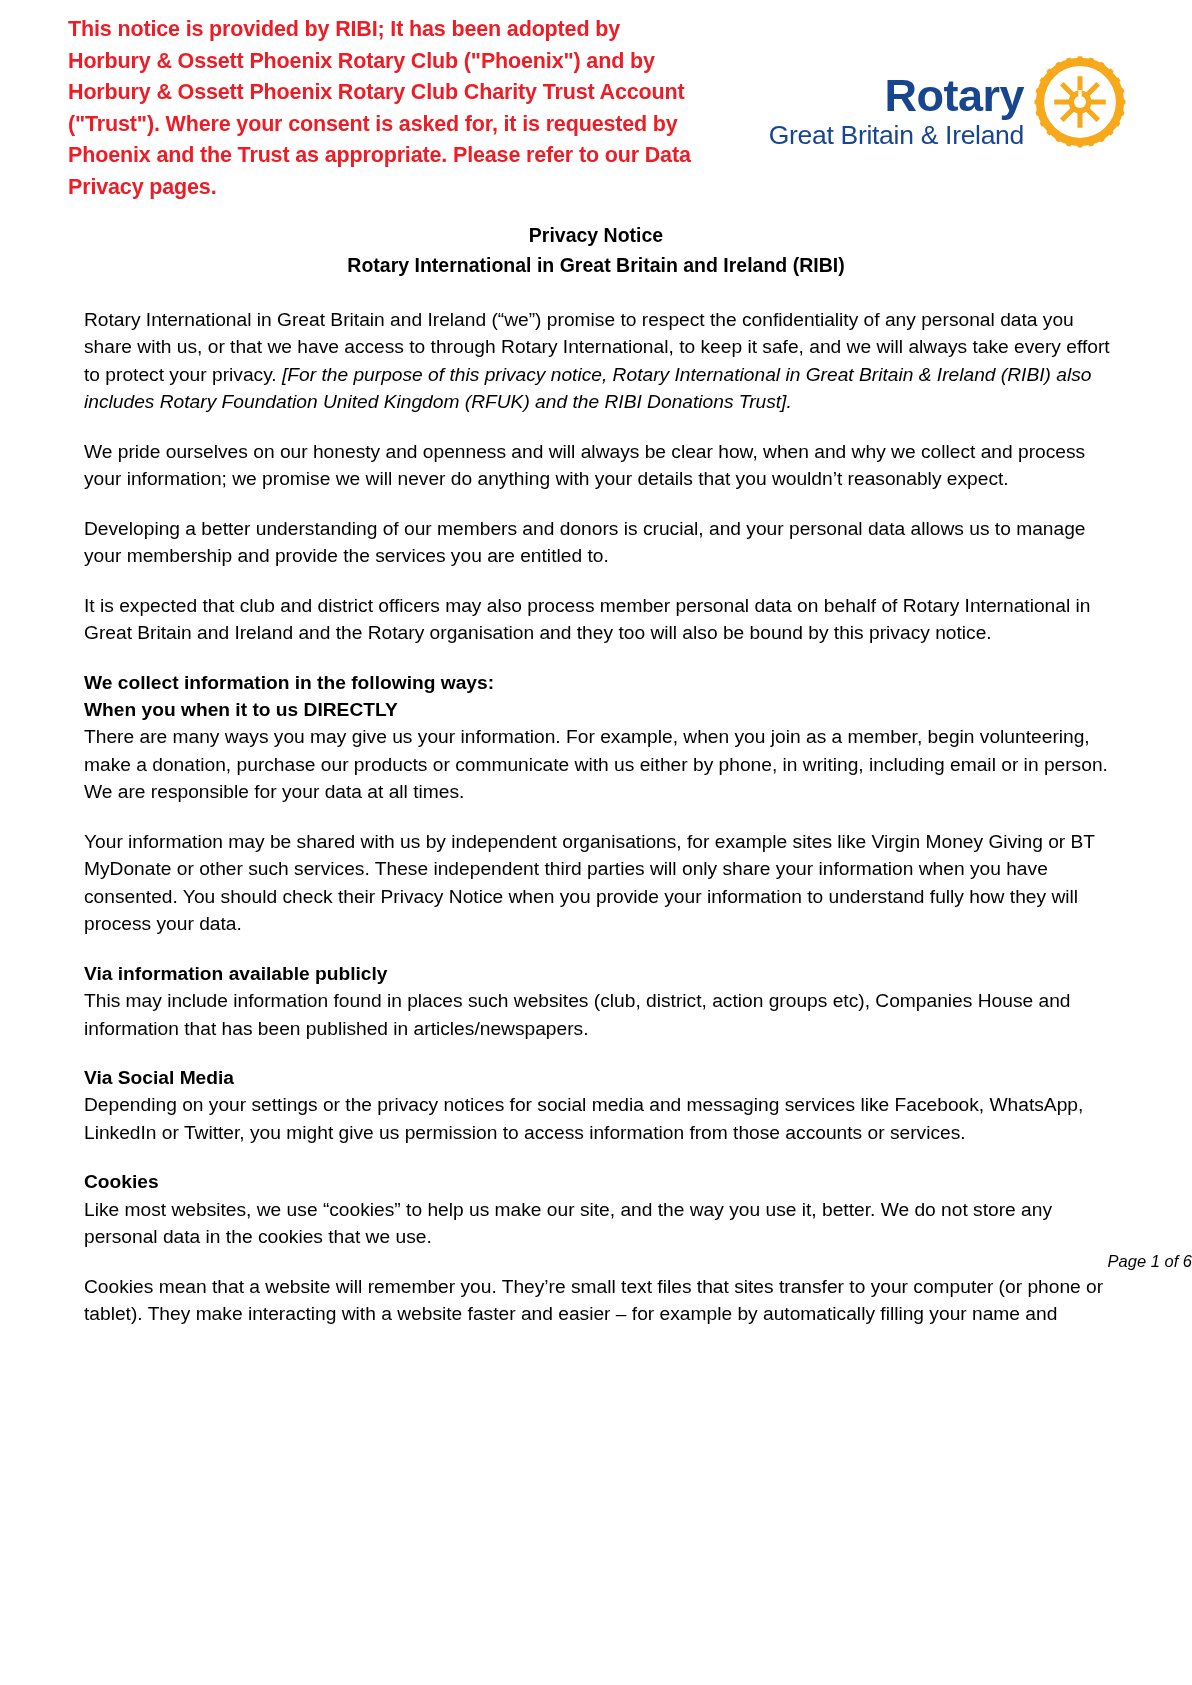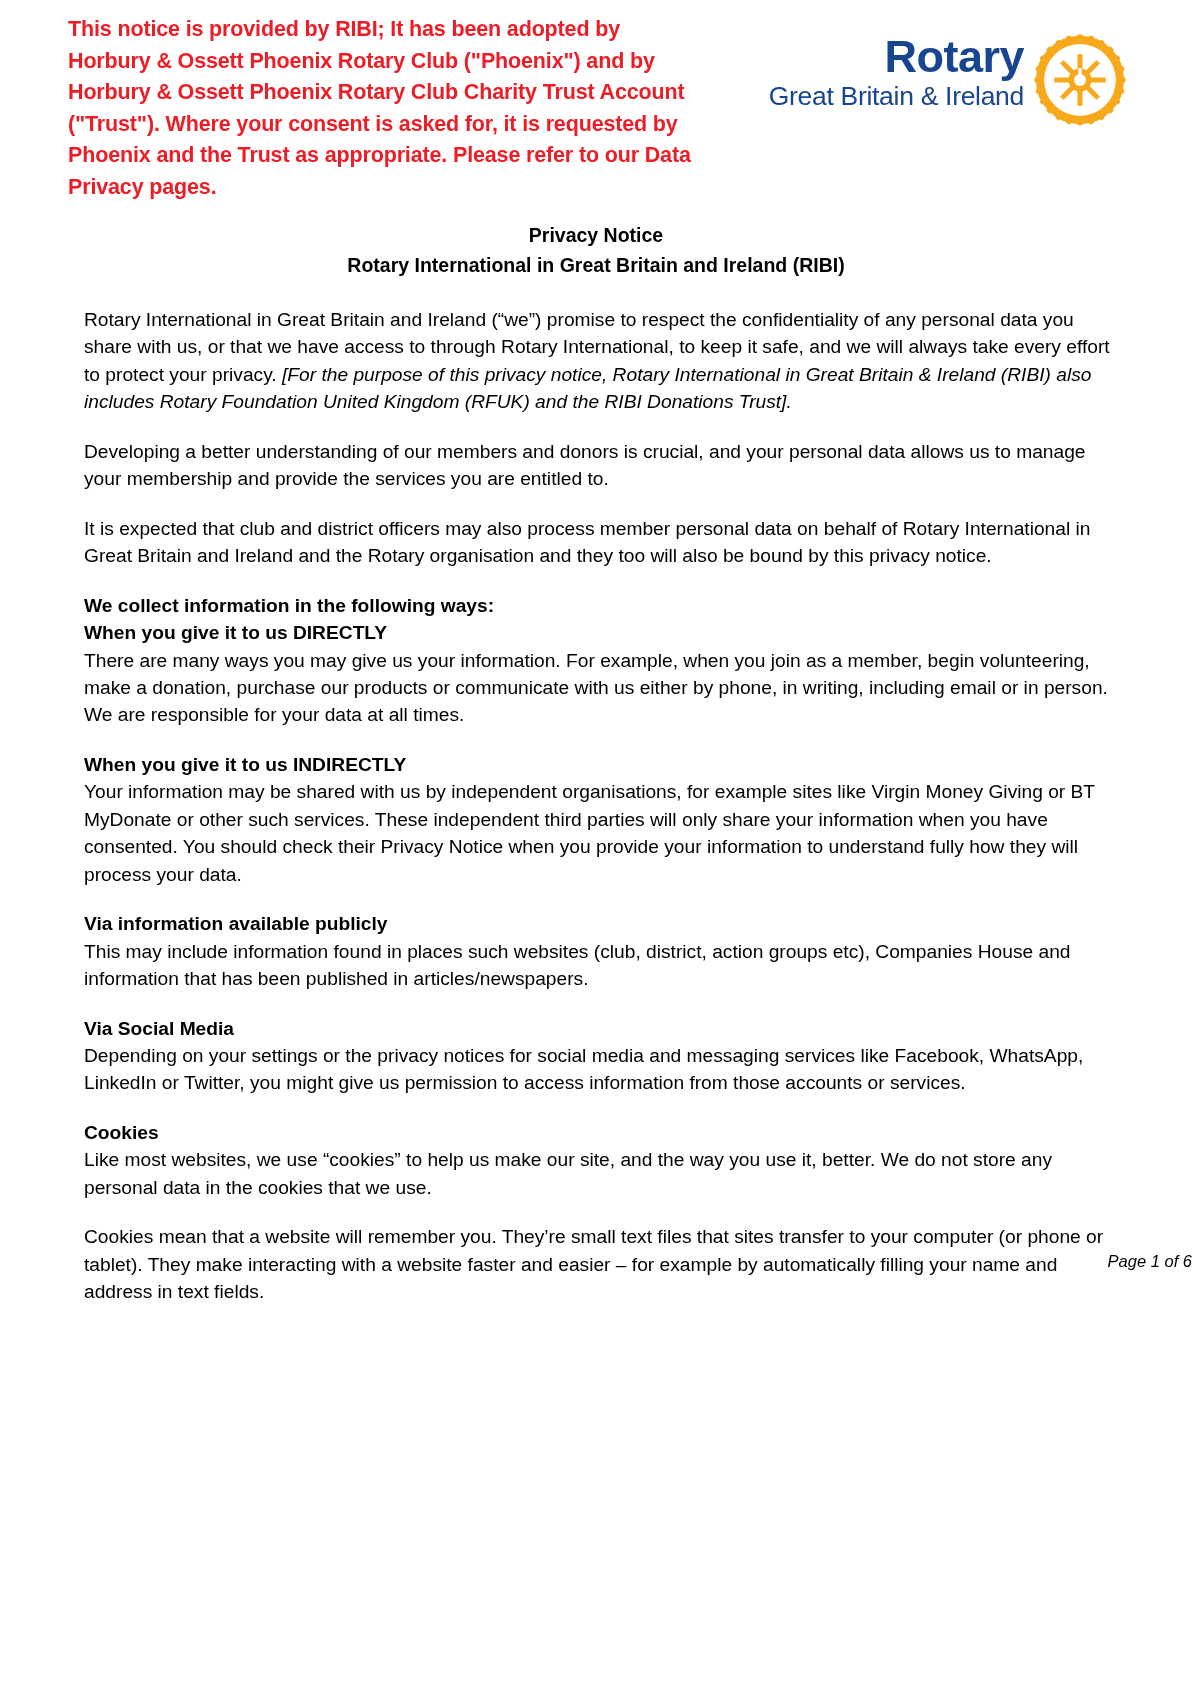--- a/index.html
+++ b/index.html
@@ -34,22 +34,22 @@
     font-size: 21.5px;
     line-height: 1.47;
     letter-spacing: -0.15px;
     max-width: 640px;
     white-space: pre-line;
   }
 
   
   .logo {
     display: flex;
-    align-items: flex-start;
-    margin-top: 20px;
+    align-items: flex-end;
+    margin-top: 42px;
     margin-right: 18px;
   }
   .logo-text {
     text-align: right;
     line-height: 1;
     margin-right: 10px;
   }
   .logo-word {
     color: #17458f;
     font-weight: bold;
@@ -183,34 +183,34 @@
 
   <div class="doc-title">
     <div>Privacy Notice</div>
     <div>Rotary International in Great Britain and Ireland (RIBI)</div>
   </div>
 
   <div class="body-area">
 
     <p class="para"><span>Rotary International in Great Britain and Ireland (“we”) promise to respect the confidentiality of any personal data you share with us, or that we have access to through Rotary International, to keep it safe, and we will always take every effort to protect your privacy. </span><span class="i">[For the purpose of this privacy notice, Rotary International in Great Britain &amp; Ireland (RIBI) also includes Rotary Foundation United Kingdom (RFUK) and the RIBI Donations Trust].</span></p>
 
+    <p class="para">We pride ourselves on our honesty and openness and will always be clear how, when and why we collect and process your information; we promise we will never do anything with your details that you wouldn’t reasonably expect.</p>
 
     <p class="para">Developing a better understanding of our members and donors is crucial, and your personal data allows us to manage your membership and provide the services you are entitled to.</p>
 
     <p class="para">It is expected that club and district officers may also process member personal data on behalf of Rotary International in Great Britain and Ireland and the Rotary organisation and they too will also be bound by this privacy notice.</p>
 
     <h3 class="sub block">We collect information in the following ways:</h3>
 
     <div class="block">
-      <h3 class="sub">When you give it to us DIRECTLY</h3>
+      <h3 class="sub">When you when it to us DIRECTLY</h3>
       <p class="para">There are many ways you may give us your information. For example, when you join as a member, begin volunteering, make a donation, purchase our products or communicate with us either by phone, in writing, including email or in person. We are responsible for your data at all times.</p>
     </div>
 
     <div class="block">
-      <h3 class="sub">When you give it to us INDIRECTLY</h3>
       <p class="para">Your information may be shared with us by independent organisations, for example sites like Virgin Money Giving or BT MyDonate or other such services. These independent third parties will only share your information when you have consented. You should check their Privacy Notice when you provide your information to understand fully how they will process your data.</p>
     </div>
 
     <div class="block">
       <h3 class="sub">Via information available publicly</h3>
       <p class="para">This may include information found in places such websites (club, district, action groups etc), Companies House and information that has been published in articles/newspapers.</p>
     </div>
 
     <div class="block">
       <h3 class="sub">Via Social Media</h3>

